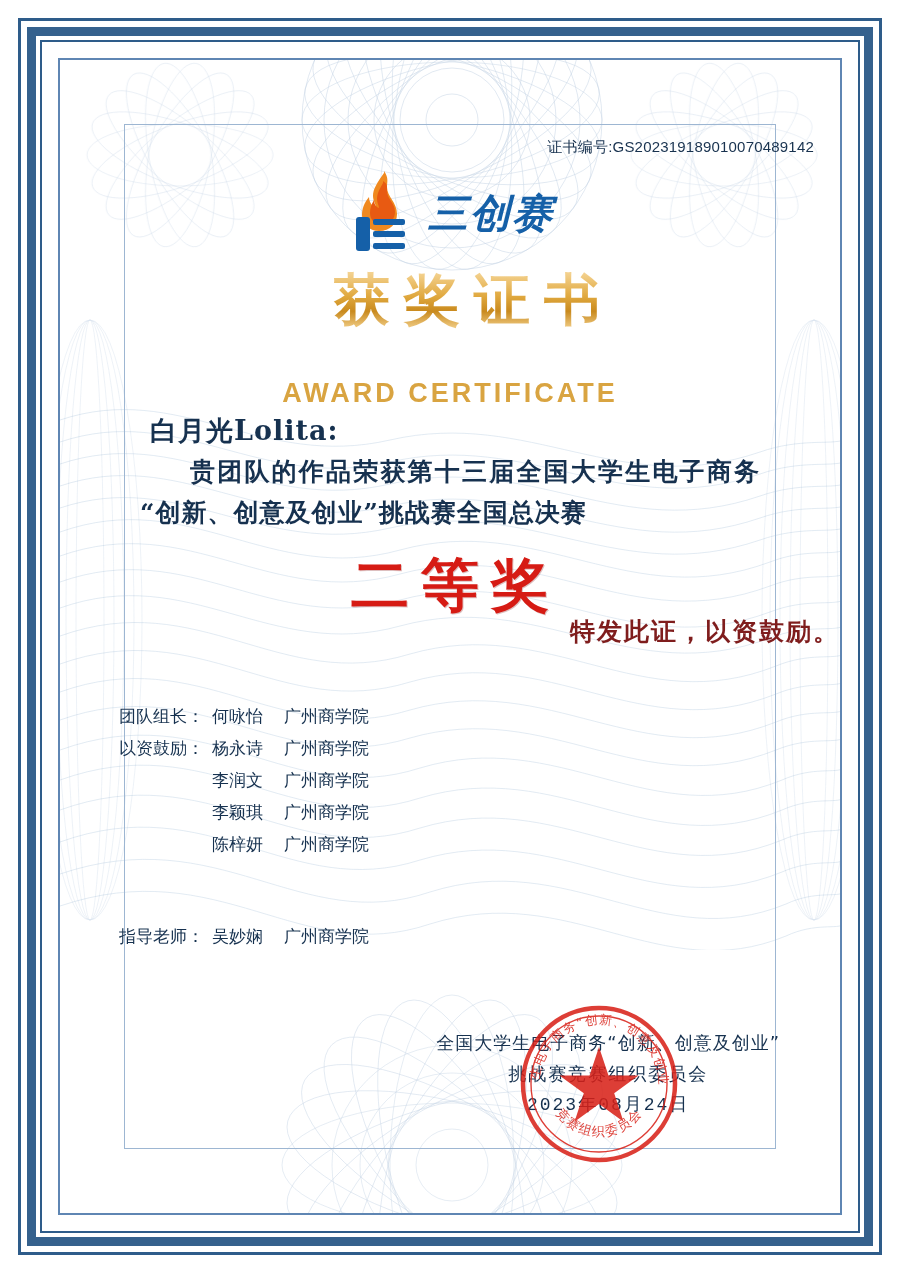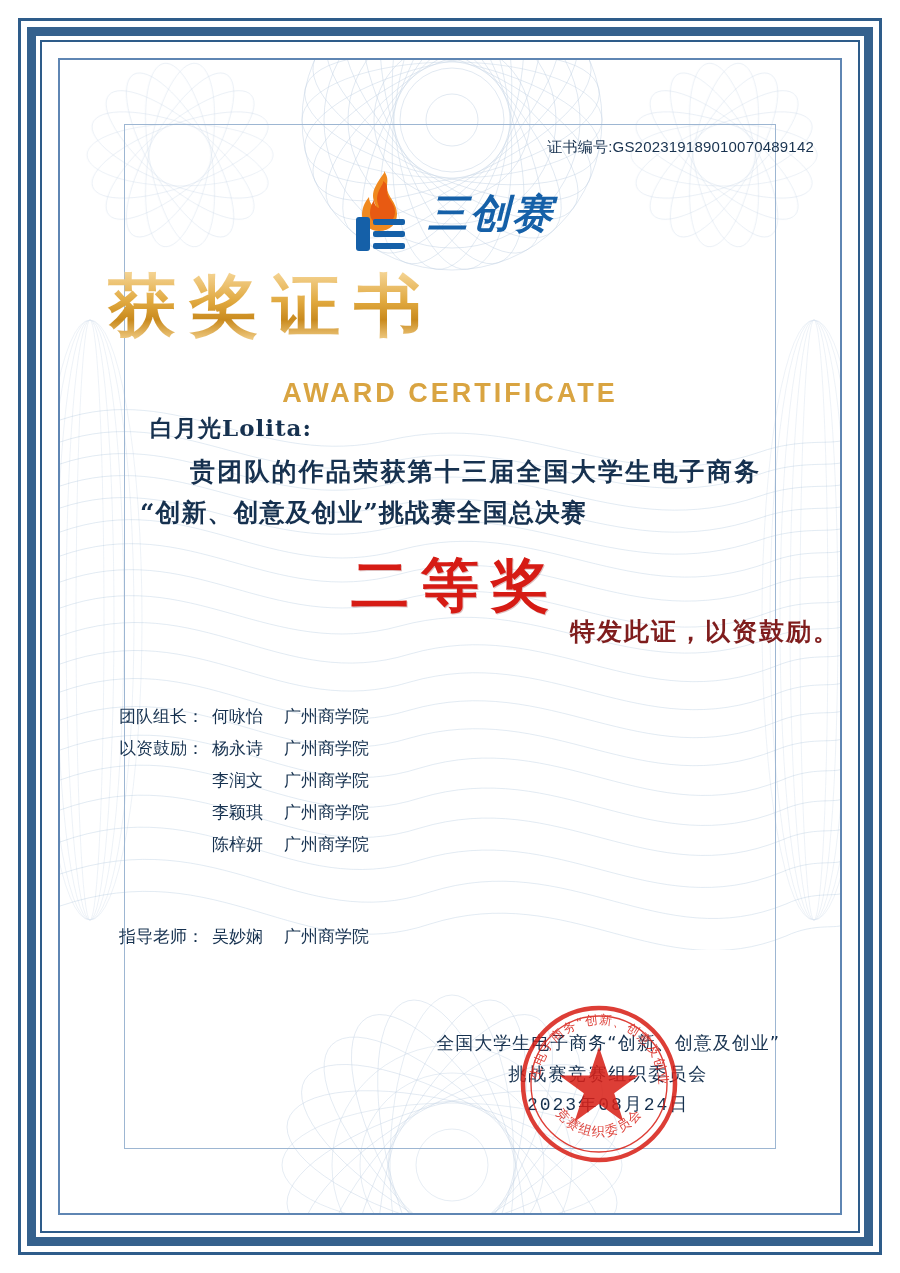--- a/index.html
+++ b/index.html
@@ -112,23 +112,24 @@
     color: #1560a8;
     letter-spacing: 2px;
     font-style: italic;
     text-align: center;
   }
 
   .title-cn {
     position: absolute;
     top: 210px;
     left: 0; right: 0;
+    text-align: center;
     font-family: "DejaVu Serif", serif;
     font-weight: bold;
-    font-size: 68px;
+    font-size: 56px;
     letter-spacing: 14px;
     text-indent: 14px;
     background: linear-gradient(180deg, #f6d79a 0%, #e0a83e 45%, #c98a1e 70%, #f2cf8a 100%);
     -webkit-background-clip: text;
     background-clip: text;
     color: transparent;
     line-height: 1.05;
     margin-left: 34px;
   }
   .title-en {
@@ -142,21 +143,21 @@
     letter-spacing: 3px;
     color: #d9a441;
   }
 
   .salutation {
     position: absolute;
     top: 353px;
     left: 90px;
     font-family: "DejaVu Serif", serif;
     font-weight: bold;
-    font-size: 23px;
+    font-size: 27px;
     color: #16314f;
     letter-spacing: 1px;
   }
 
   .body-text {
     position: absolute;
     top: 392px;
     left: 80px;
     right: 80px;
     font-family: "DejaVu Serif", serif;

